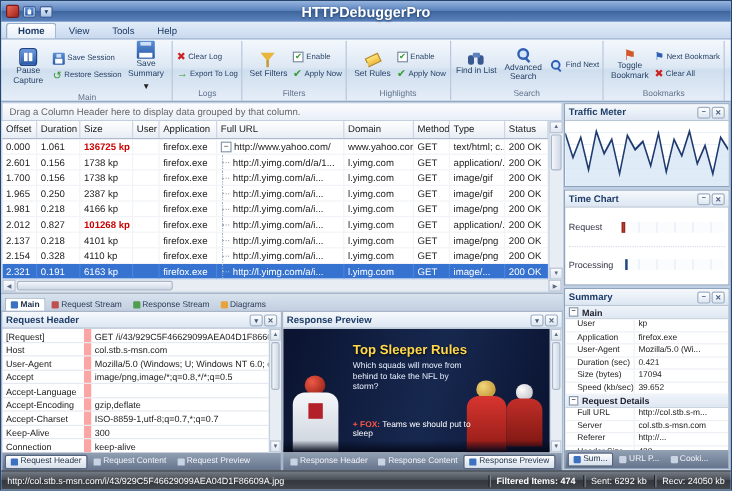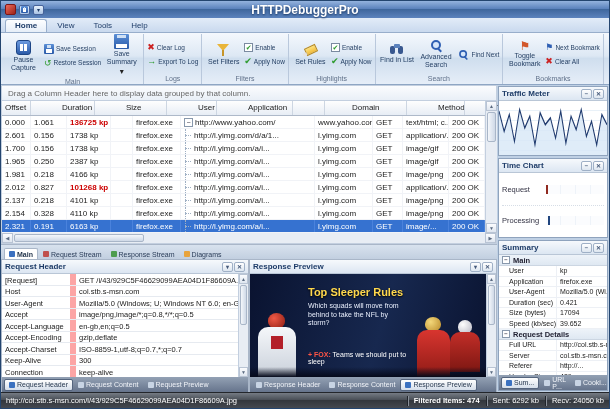--- a/index.html
+++ b/index.html
@@ -69,29 +69,29 @@
   .icon-binoc { width:14px; height:11px; position:relative; }
   .icon-binoc::before { content:''; position:absolute; left:0; top:2px; width:5px; height:8px; background:#39588f;
                         border-radius:2px; box-shadow:8px 0 0 #39588f; }
   .icon-binoc::after { content:''; position:absolute; left:4px; top:0; width:6px; height:4px; background:#5b82bd; border-radius:1px; }
   .cb { width:9px; height:9px; border:1px solid #7a8aa0; background:#fff; display:inline-flex;
         align-items:center; justify-content:center; font-size:7px; color:#2e9b2e; line-height:1; flex:0 0 auto; }
 
   
   .workarea { position:absolute; top:84px; left:0; right:0; bottom:16px; display:flex; }
   .leftcol { flex:1; display:flex; flex-direction:column; min-width:0; }
-  .sidebar { width:112px; display:flex; flex-direction:column; gap:2px; padding:1px; }
+  .sidebar { width:140px; display:flex; flex-direction:column; gap:2px; padding:1px; }
 
   .hintbar { height:16px; background:linear-gradient(#fbfcfe,#e9eff7); border:1px solid #c3cfdf;
              font-size:8px; color:#666; display:flex; align-items:center; padding-left:6px; }
 
   .grid-area { display:flex; background:#fff; border-left:1px solid #c3cfdf; }
   .grid-cols { flex:1; min-width:0; --cols:29px 36px 44px 22px 48px minmax(0,1fr) 58px 30px 46px 36px; }
   .grid-head { display:grid; grid-template-columns:var(--cols); height:15px;
-               background:linear-gradient(#fefefe,#e7edf5); border-bottom:1px solid #aeb9c9;gap:28px; }
+               background:linear-gradient(#fefefe,#e7edf5); border-bottom:1px solid #aeb9c9; }
   .gh-cell { border-right:1px solid #cdd6e2; padding:2px 0 0 3px; overflow:hidden; white-space:nowrap; }
   .grid-body { height:117px; overflow:hidden; }
   .grow { display:grid; grid-template-columns:var(--cols); height:13px; border-bottom:1px solid #f1f3f7; }
   .gcell { padding:1.5px 0 0 3px; overflow:hidden; white-space:nowrap; border-right:1px solid #f1f3f7; }
   .szred { color:#c00; font-weight:bold; }
   .grow.sel { background:#3672d0; color:#fff; }
   .grow.sel .gcell { border-right-color:#4a82dc; }
   .urlcell { position:relative; display:flex; align-items:center; gap:2px; padding-top:0; }
   .urlcell.child { padding-left:13px; }
   .urlcell.child::before { content:''; position:absolute; left:4px; top:0; bottom:0; border-left:1px dotted #9fb0c4; }
@@ -552,21 +552,20 @@
                 <div class="kvrow">
                   <div class="kvname">User-Agent</div>
                   <div class="kvval">Mozilla/5.0 (Windows; U; Windows NT 6.0; en-GB...</div>
                 </div>
                 <div class="kvrow">
                   <div class="kvname">Accept</div>
                   <div class="kvval">image/png,image/*;q=0.8,*/*;q=0.5</div>
                 </div>
                 <div class="kvrow">
                   <div class="kvname">Accept-Language</div>
-                  <div class="kvval">en-gb,en;q=0.5</div>
                 </div>
                 <div class="kvrow">
                   <div class="kvname">Accept-Encoding</div>
                   <div class="kvval">gzip,deflate</div>
                 </div>
                 <div class="kvrow">
                   <div class="kvname">Accept-Charset</div>
                   <div class="kvval">ISO-8859-1,utf-8;q=0.7,*;q=0.7</div>
                 </div>
                 <div class="kvrow">

